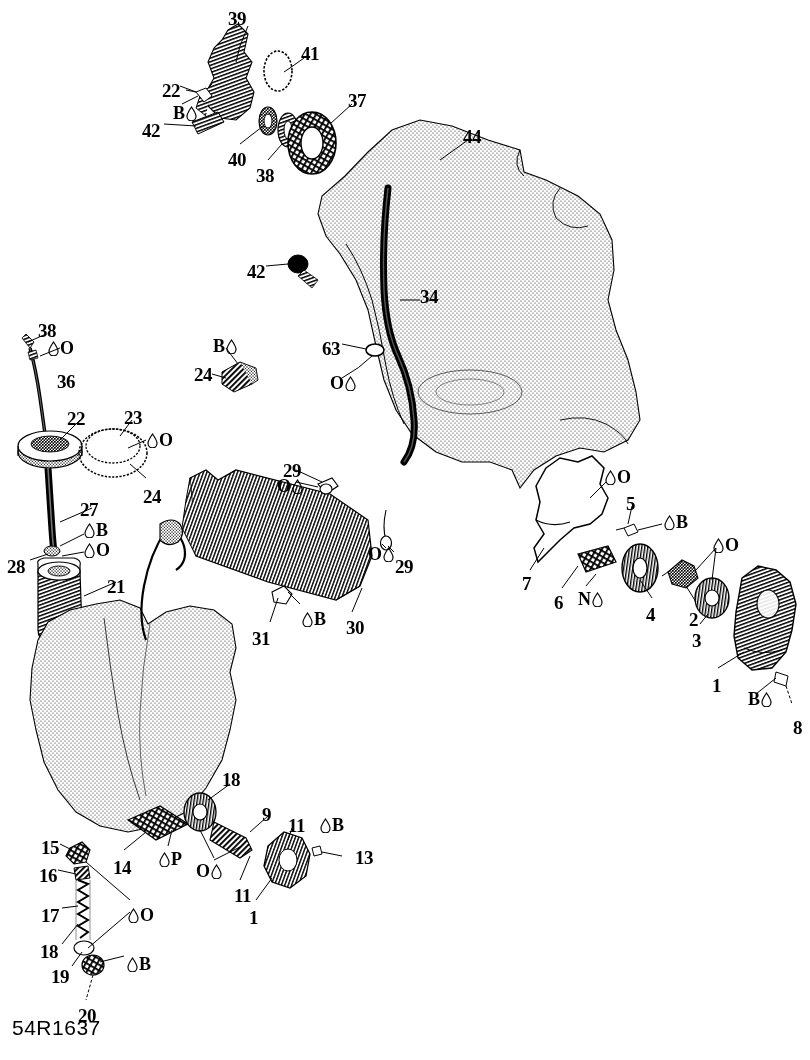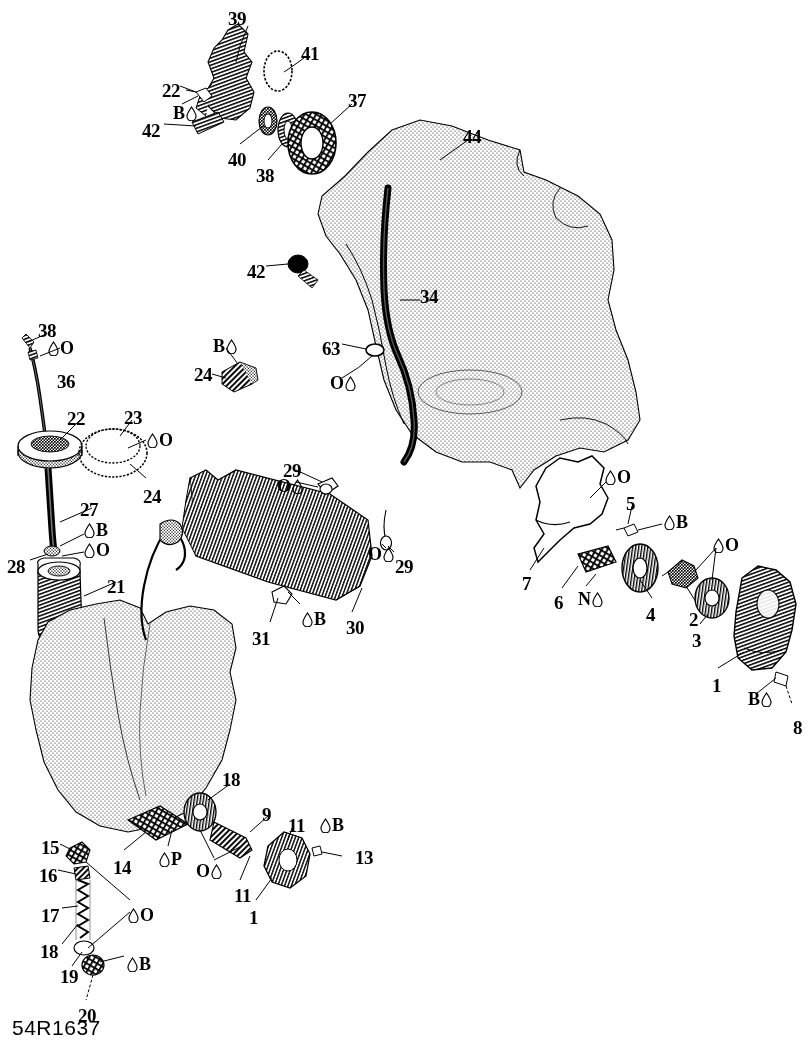--- a/index.html
+++ b/index.html
@@ -358,21 +358,21 @@
   <span class="lbl" style="left:222px;top:770px">18</span>
   <span class="lbl" style="left:288px;top:816px">11</span>
   <span class="lbl" style="left:234px;top:886px">11</span>
   <span class="lbl" style="left:249px;top:908px">1</span>
   <span class="lbl" style="left:355px;top:848px">13</span>
   <span class="lbl" style="left:113px;top:858px">14</span>
   <span class="lbl" style="left:41px;top:838px">15</span>
   <span class="lbl" style="left:39px;top:866px">16</span>
   <span class="lbl" style="left:41px;top:906px">17</span>
   <span class="lbl" style="left:40px;top:942px">18</span>
-  <span class="lbl" style="left:60px;top:967px">19</span>
+  <span class="lbl" style="left:51px;top:967px">19</span>
   <span class="lbl" style="left:78px;top:1006px">20</span>
   <span class="lbl" style="left:107px;top:577px">21</span>
   <span class="lbl" style="left:67px;top:409px">22</span>
   <span class="lbl" style="left:124px;top:408px">23</span>
   <span class="lbl" style="left:143px;top:487px">24</span>
   <span class="lbl" style="left:38px;top:321px">38</span>
   <span class="lbl" style="left:57px;top:372px">36</span>
   <span class="lbl" style="left:80px;top:500px">27</span>
   <span class="lbl" style="left:7px;top:557px">28</span>
   <span class="lbl" style="left:283px;top:461px">29</span>

